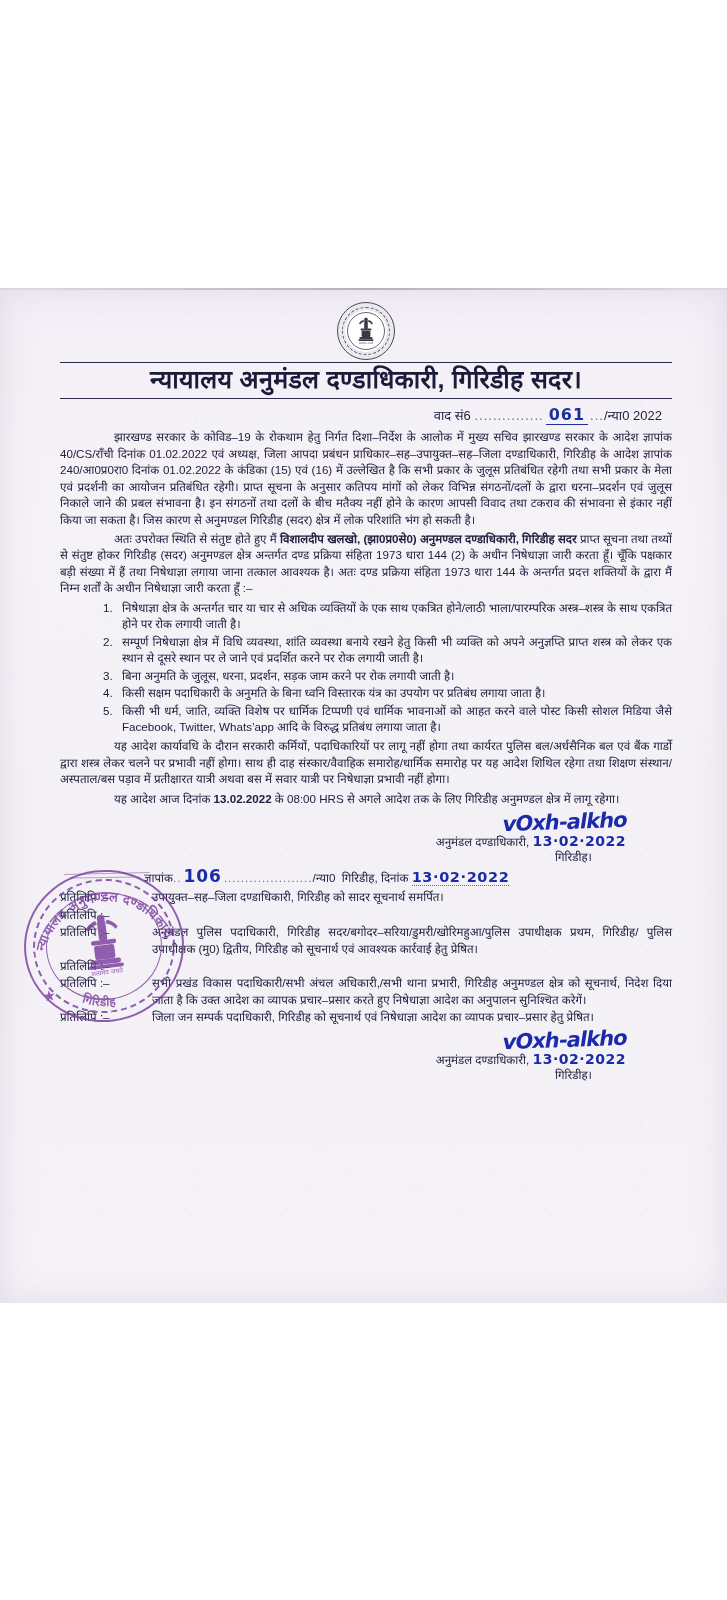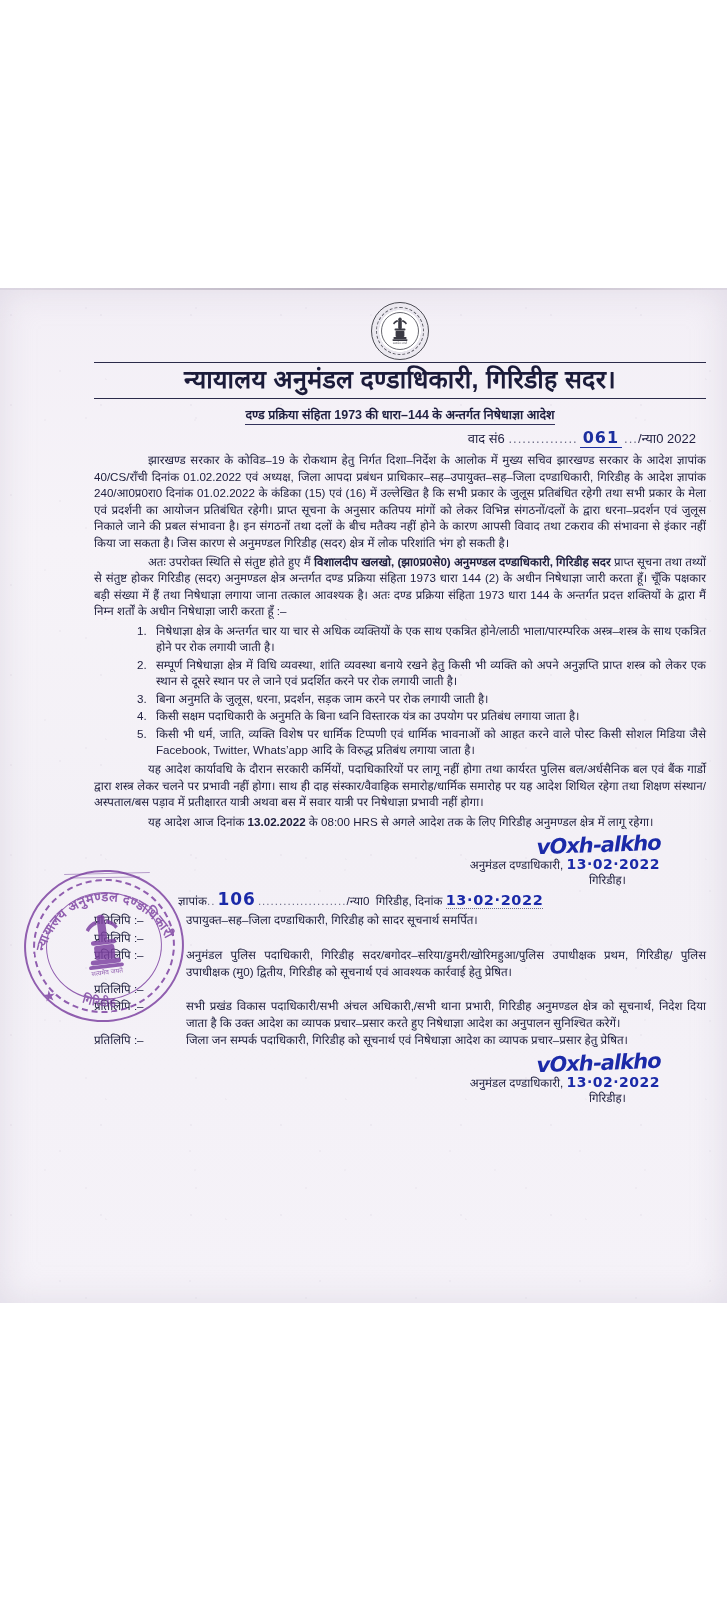--- a/index.html
+++ b/index.html
@@ -50,21 +50,20 @@
       radial-gradient(circle at 30% 88%, rgba(180,170,190,.16) 0 1px, transparent 1px),
       radial-gradient(circle at 88% 76%, rgba(180,170,190,.18) 0 1px, transparent 1px);
     background-size: 90px 90px, 130px 130px, 110px 110px, 150px 150px, 120px 120px;
   }
 
   .doc-body {
     position: absolute;
     left: 60px;
     top: 14px;
     width: 612px;
-    margin-left: 34px;
   }
 
   
   .emblem-wrap {
     display: flex;
     justify-content: center;
     margin-bottom: 2px;
   }
   .emblem {
     width: 56px;
@@ -329,23 +328,20 @@
               <rect x="6.4" y="20" width="13.2" height="2.1" rx="1"></rect>
               <rect x="5.4" y="22.3" width="15.2" height="1.6" rx=".8"></rect>
             </g>
             <text x="13" y="27" font-size="3" text-anchor="middle" fill="#3a3a44" font-family="'Liberation Sans',sans-serif">सत्यमेव जयते</text>
           </svg>
         </div>
       </div>
 
       <div class="court-title">न्यायालय अनुमंडल दण्डाधिकारी, गिरिडीह सदर।</div>
 
-      <div class="subtitle-row">
-        <span class="subtitle">दण्ड प्रक्रिया संहिता 1973 की धारा–144 के अन्तर्गत निषेधाज्ञा आदेश</span>
-      </div>
 
       <div class="case-line">
         <span>वाद सं6</span>
         <span class="dotfill">...............</span><span class="hand">061</span><span class="dotfill">...</span><span>/न्या0 2022</span>
       </div>
 
       <p class="para indent">झारखण्ड सरकार के कोविड–19 के रोकथाम हेतु निर्गत दिशा–निर्देश के आलोक में मुख्य सचिव झारखण्ड सरकार के आदेश ज्ञापांक 40/CS/राँची दिनांक 01.02.2022 एवं अध्यक्ष, जिला आपदा प्रबंधन प्राधिकार–सह–उपायुक्त–सह–जिला दण्डाधिकारी, गिरिडीह के आदेश ज्ञापांक 240/आ0प्र0रा0 दिनांक 01.02.2022 के कंडिका (15) एवं (16) में उल्लेखित है कि सभी प्रकार के जुलूस प्रतिबंधित रहेगी तथा सभी प्रकार के मेला एवं प्रदर्शनी का आयोजन प्रतिबंधित रहेगी। प्राप्त सूचना के अनुसार कतिपय मांगों को लेकर विभिन्न संगठनों/दलों के द्वारा धरना–प्रदर्शन एवं जुलूस निकाले जाने की प्रबल संभावना है। इन संगठनों तथा दलों के बीच मतैक्य नहीं होने के कारण आपसी विवाद तथा टकराव की संभावना से इंकार नहीं किया जा सकता है। जिस कारण से अनुमण्डल गिरिडीह (सदर) क्षेत्र में लोक परिशांति भंग हो सकती है।</p>
 
       <p class="para indent"><span>अतः उपरोक्त स्थिति से संतुष्ट होते हुए मैं </span><span class="b">विशालदीप खलखो, (झा0प्र0से0) अनुमण्डल दण्डाधिकारी, गिरिडीह सदर</span><span> प्राप्त सूचना तथा तथ्यों से संतुष्ट होकर गिरिडीह (सदर) अनुमण्डल क्षेत्र अन्तर्गत दण्ड प्रक्रिया संहिता 1973 धारा 144 (2) के अधीन निषेधाज्ञा जारी करता हूँ। चूँकि पक्षकार बड़ी संख्या में हैं तथा निषेधाज्ञा लगाया जाना तत्काल आवश्यक है। अतः दण्ड प्रक्रिया संहिता 1973 धारा 144 के अन्तर्गत प्रदत्त शक्तियों के द्वारा मैं निम्न शर्तों के अधीन निषेधाज्ञा जारी करता हूँ :–</span></p>
 

